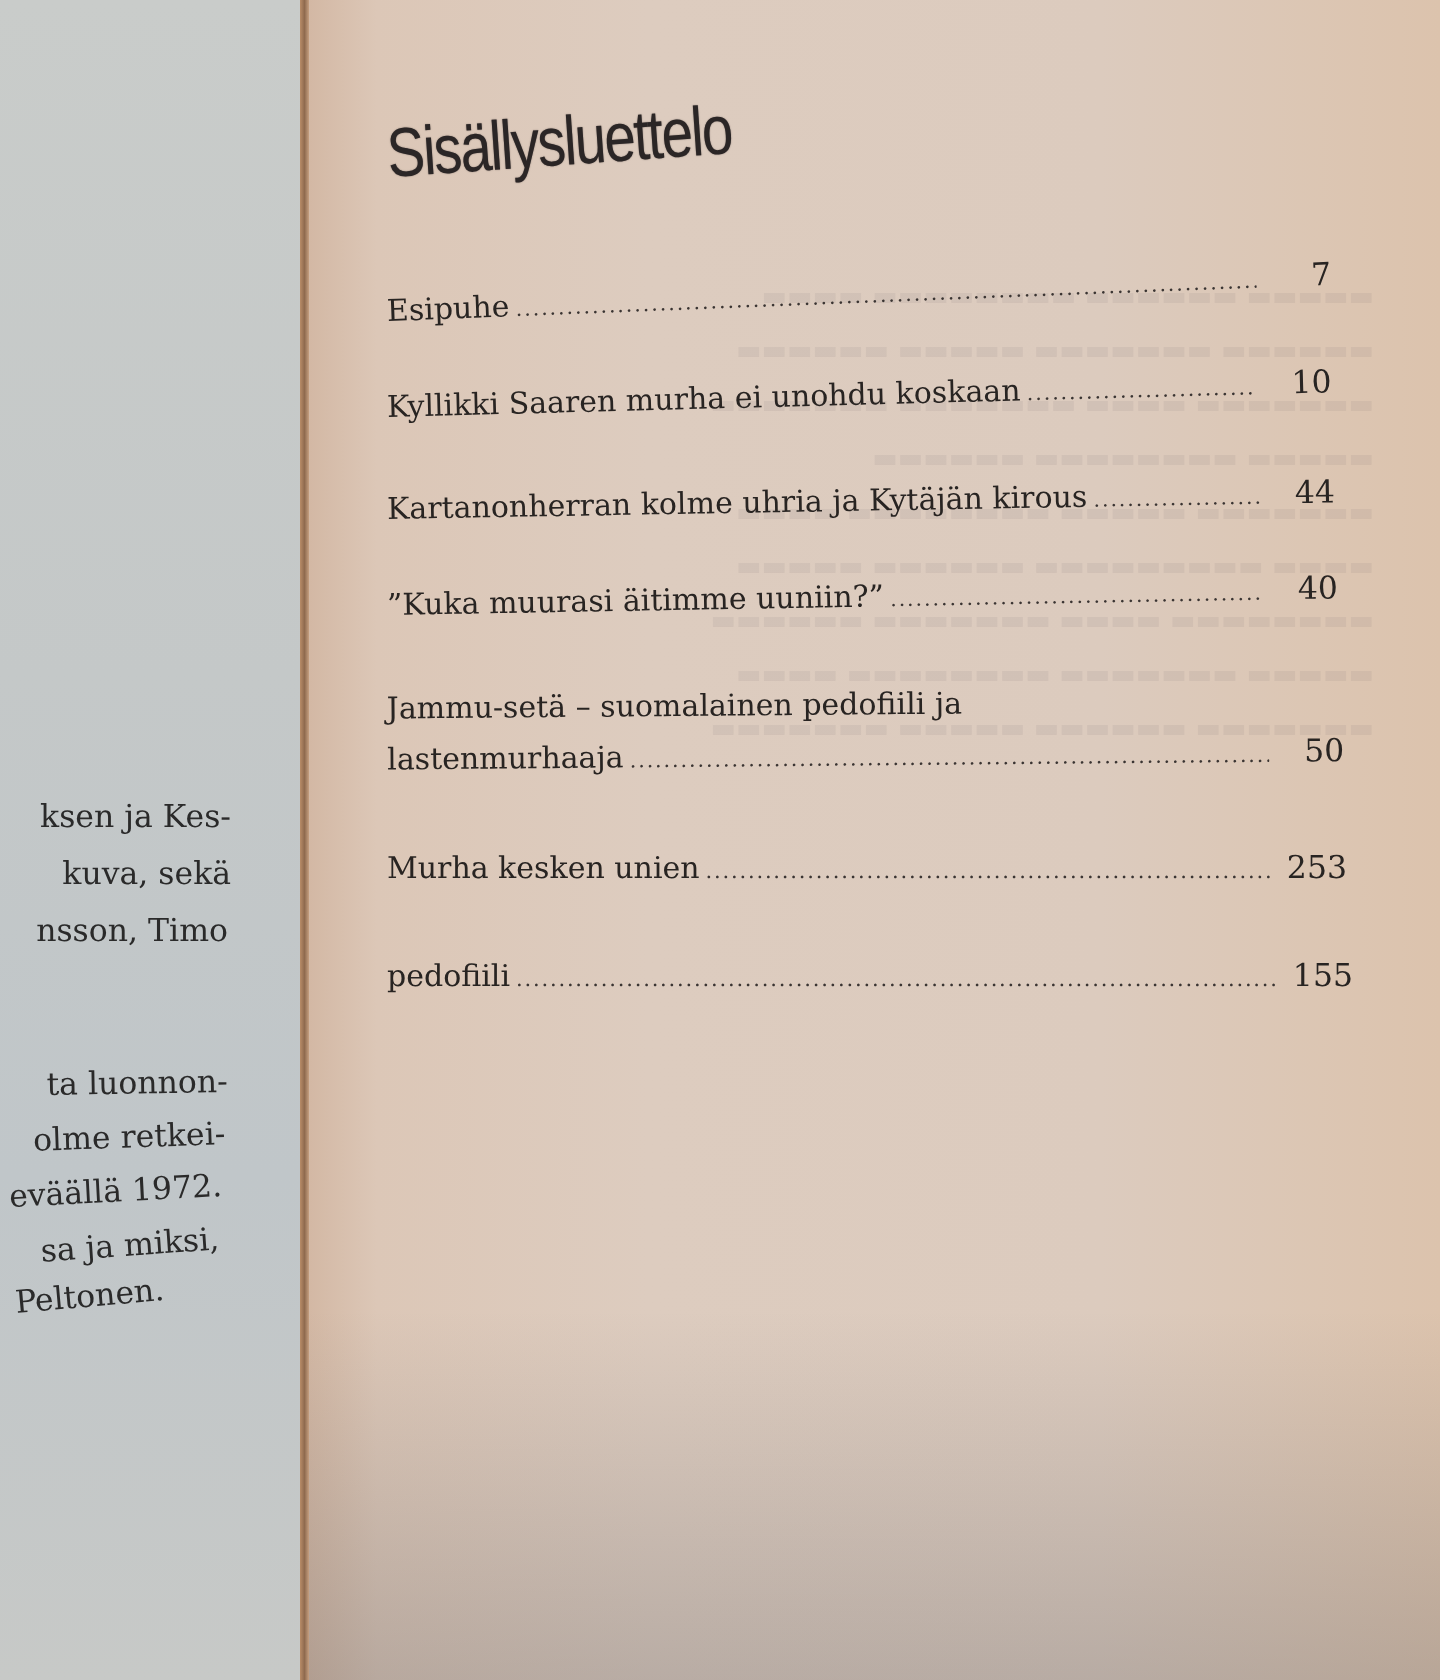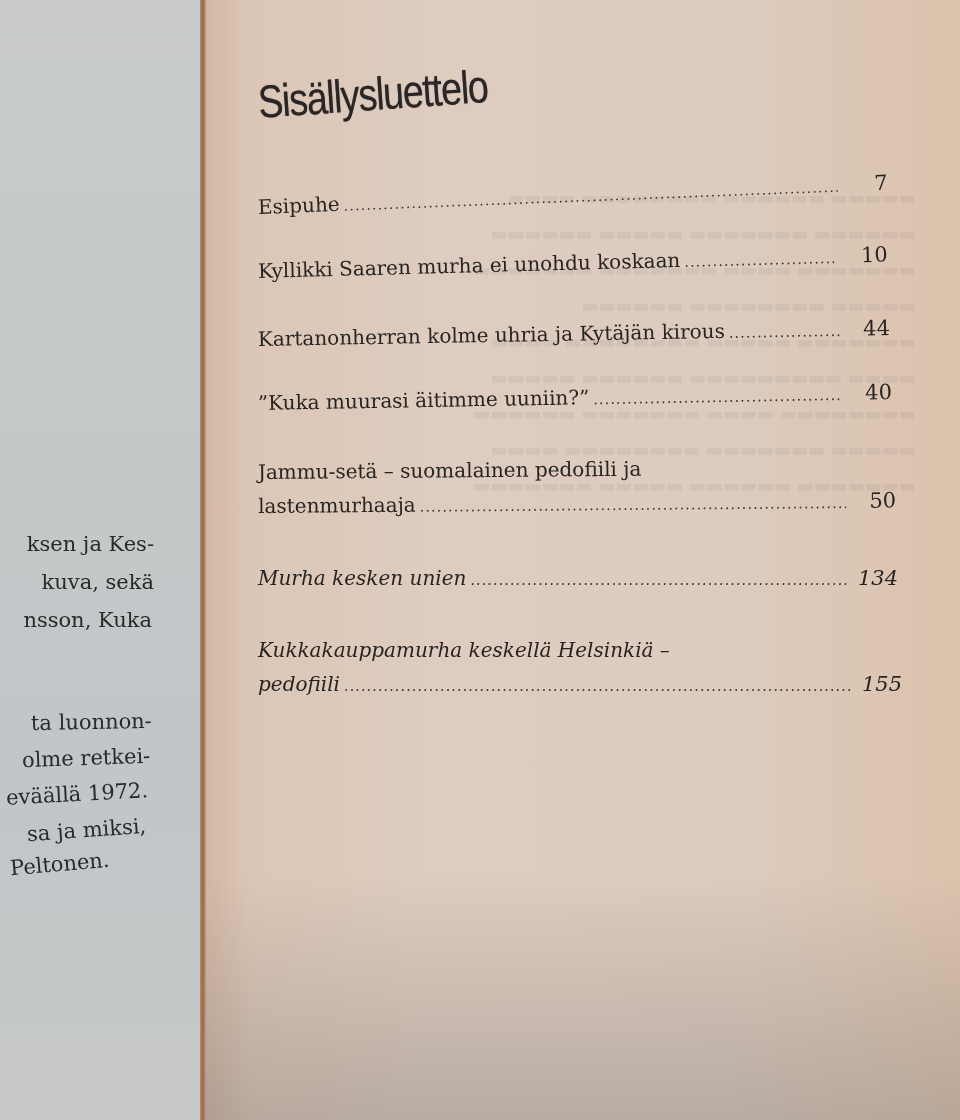--- a/index.html
+++ b/index.html
@@ -108,21 +108,21 @@
     .page-num {
       min-width: 44px;
       text-align: right;
       font-size: 21px;
     }
     
     .tilt1 { transform: rotate(-2.2deg); transform-origin: left center; }
     .tilt2 { transform: rotate(-1.5deg); transform-origin: left center; }
     .tilt3 { transform: rotate(-1deg); transform-origin: left center; }
     .tilt4 { transform: rotate(-0.5deg); transform-origin: left center; }
-    .tilt5 { transform: rotate(0deg); transform-origin: left center; font-style: italic; }
+    .tilt5 { transform: rotate(0deg); transform-origin: left center; }
     
     .bleed {
       position: absolute;
       left: 60px;
       top: 180px;
       width: 650px;
       font-family: "DejaVu Serif", serif;
       font-size: 18px;
       line-height: 36px;
       color: rgba(90,80,90,0.08);
@@ -131,21 +131,21 @@
       pointer-events: none;
     }
   </style>
 </head>
 <body>
 
 <div class="left-page">
   <div class="left-text">
     <span class="left-line" style="top:0px; right:0px;">ksen ja Kes-</span>
     <span class="left-line" style="top:38px; right:0px;text-align:center;">kuva,   sekä</span>
-    <span class="left-line" style="top:76px; right:2px;">nsson,  Kuka</span>
+    <span class="left-line" style="top:76px; right:2px;">nsson,  Timo</span>
     <span class="left-line" style="top:178px; right:2px; transform:rotate(-1deg);">ta  luonnon-</span>
     <span class="left-line" style="top:214px; right:4px; transform:rotate(-2deg);">olme retkei-</span>
     <span class="left-line" style="top:250px; right:6px; transform:rotate(-3deg);">eväällä 1972.</span>
     <span class="left-line" style="top:286px; right:8px; transform:rotate(-4deg);">sa  ja  miksi,</span>
     <span class="left-line" style="top:320px; right:44px; transform:rotate(-5deg);">Peltonen.</span>
   </div>
 </div>
 
 <div class="gutter"></div>
 
@@ -202,26 +202,25 @@
         <span>lastenmurhaaja</span>
         <span class="dots">........................................................................................................................................</span>
         <span class="page-num">50</span>
       </div>
     </div>
 
     <div class="toc-entry tilt5" style="top:561px; width:640px;">
       <div class="toc-last">
         <span>Murha kesken unien</span>
         <span class="dots">........................................................................................................................................</span>
-        <span class="page-num">134</span>
+        <span class="page-num">253</span>
       </div>
     </div>
 
     <div class="toc-entry tilt5" style="top:633px; width:644px;">
-      <span class="toc-line">Kukkakauppamurha keskellä Helsinkiä –</span>
       <div class="toc-last">
         <span>pedofiili</span>
         <span class="dots">........................................................................................................................................</span>
         <span class="page-num">155</span>
       </div>
     </div>
   </div>
 </div>
 
 </body></html>

